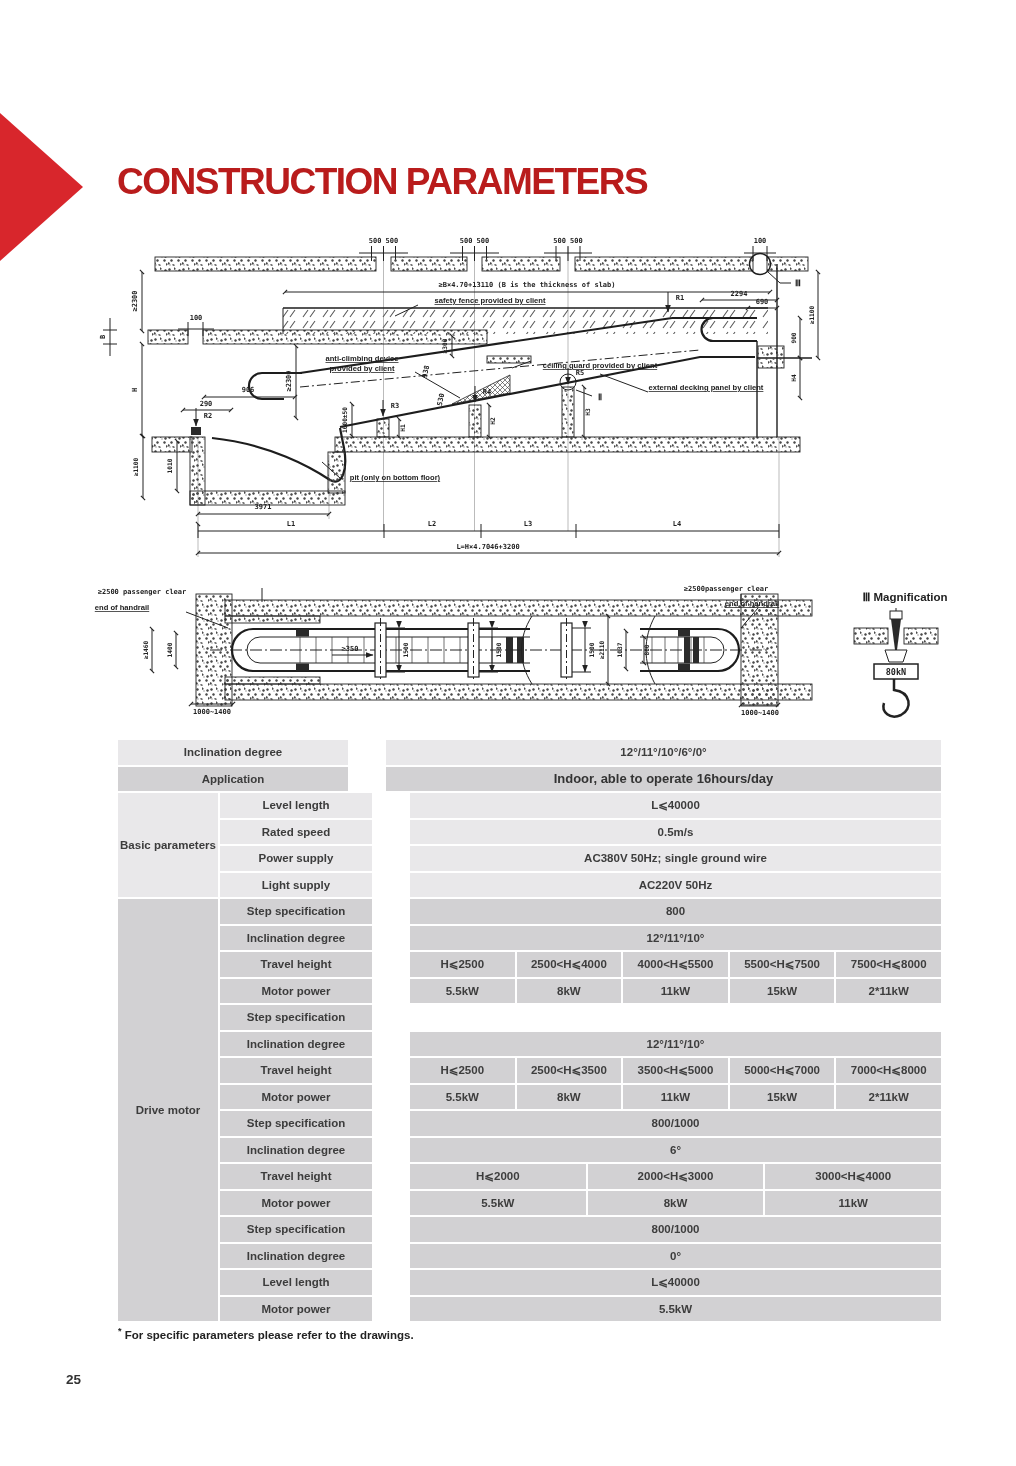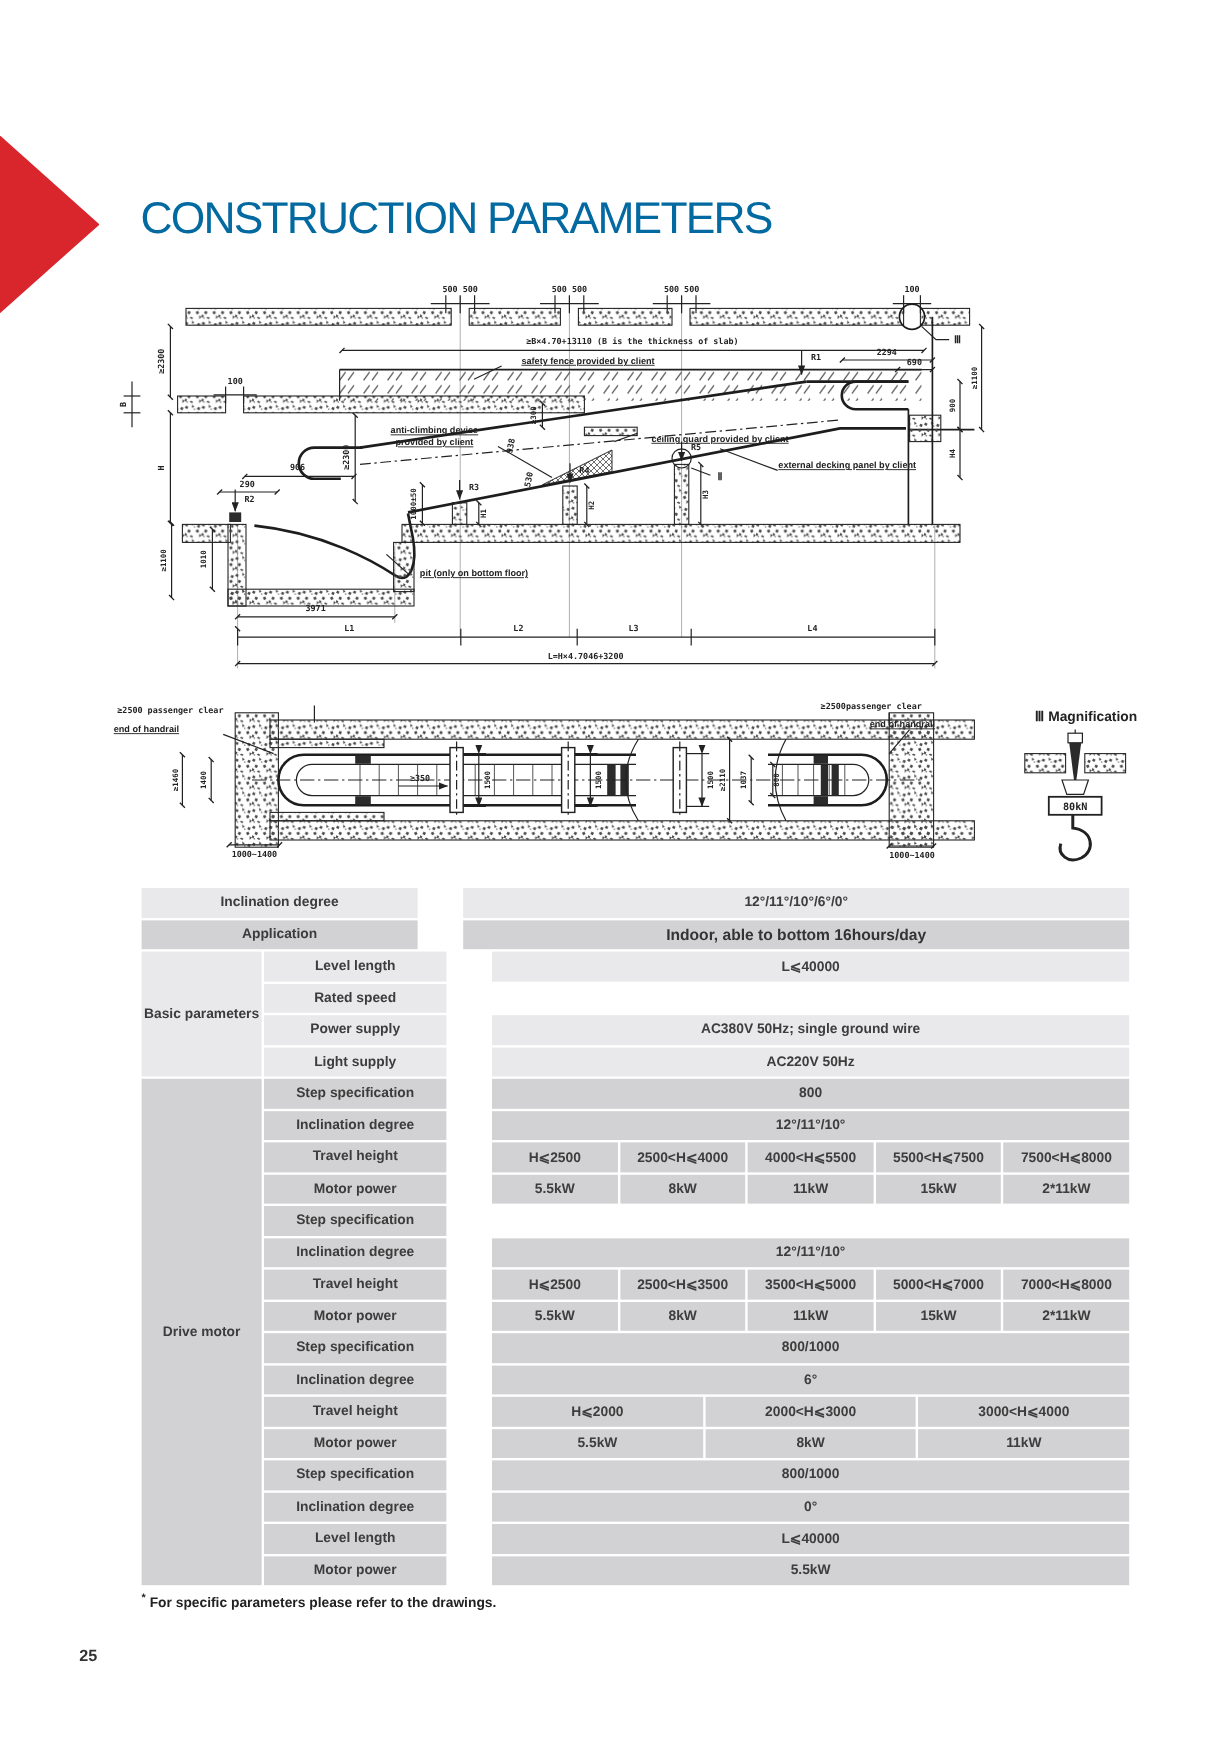--- a/index.html
+++ b/index.html
@@ -3,22 +3,22 @@
 <meta charset="utf-8">
 <style>
   :root{ --light:#e9e8ea; --dark:#d2d1d3; --accent:#d8262c; }
   html,body{margin:0;padding:0;}
   body{width:1016px;height:1466px;position:relative;background:#ffffff;
        font-family:"Liberation Sans",sans-serif;color:#222;}
   .abs{position:absolute;}
   
   #accent-arrow{left:0;top:113px;width:83px;height:148px;
       clip-path:polygon(0 0,100% 50%,0 100%);background:var(--accent);}
-  #page-title{left:117px;top:161px;font-size:37px;font-weight:400;
-      letter-spacing:-1.5px;color:#0369a1;white-space:nowrap;}
+  #page-title{left:117px;top:161px;font-size:37px;font-weight:700;
+      letter-spacing:-1.5px;color:#b91c1c;white-space:nowrap;}
   
   svg{overflow:visible;}
   svg text{font-family:"DejaVu Sans Mono","Liberation Mono",monospace;
       font-weight:bold;fill:#222;text-anchor:middle;}
   .d6{font-size:6.2px;} .d7{font-size:7px;} .d8{font-size:8.5px;}
   .lb{font-family:"Liberation Sans",sans-serif;font-size:7.6px;
       text-decoration:underline;}
   .mag-title{font-family:"Liberation Sans",sans-serif;font-size:11.5px;
       font-weight:bold;text-decoration:none;}
   .ln{stroke:#222;stroke-width:1;fill:none;}
@@ -380,36 +380,39 @@
             <div class="t-cell light">12°/11°/10°/6°/0°</div>
           </div>
         </div>
       </div>
     </div>
     <div class="t-section">
       <div class="t-rows">
         <div class="t-row">
           <div class="t-label dark wide">Application</div>
           <div class="t-vals">
-            <div class="t-cell dark em">Indoor, able to bottom 16hours/day</div>
+            <div class="t-cell dark em">Indoor, able to operate 16hours/day</div>
           </div>
         </div>
       </div>
     </div>
     <div class="t-section">
       <div class="t-group light">Basic parameters</div>
       <div class="t-rows">
         <div class="t-row">
           <div class="t-label light narrow">Level length</div>
           <div class="t-vals">
             <div class="t-cell light">L⩽40000</div>
           </div>
         </div>
         <div class="t-row">
           <div class="t-label light narrow">Rated speed</div>
+          <div class="t-vals">
+            <div class="t-cell light">0.5m/s</div>
+          </div>
         </div>
         <div class="t-row">
           <div class="t-label light narrow">Power supply</div>
           <div class="t-vals">
             <div class="t-cell light">AC380V 50Hz; single ground wire</div>
           </div>
         </div>
         <div class="t-row">
           <div class="t-label light narrow">Light supply</div>
           <div class="t-vals">

